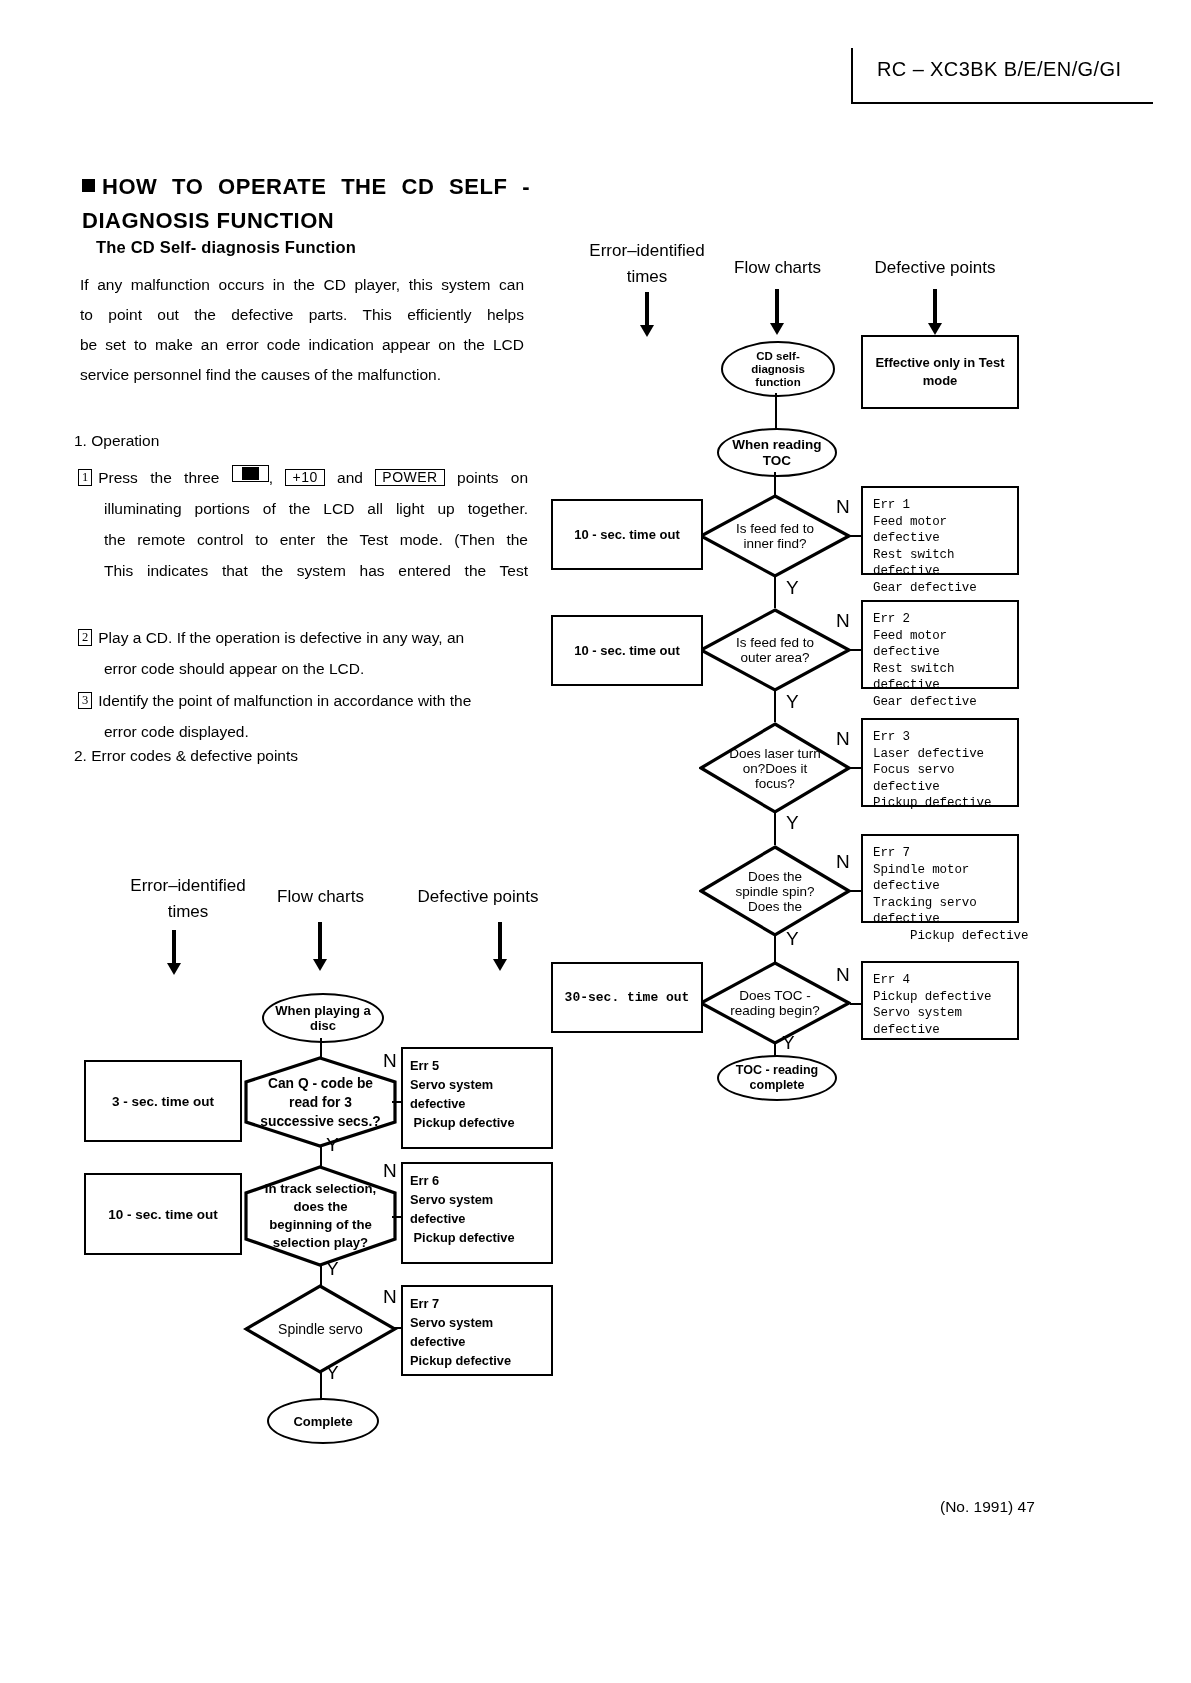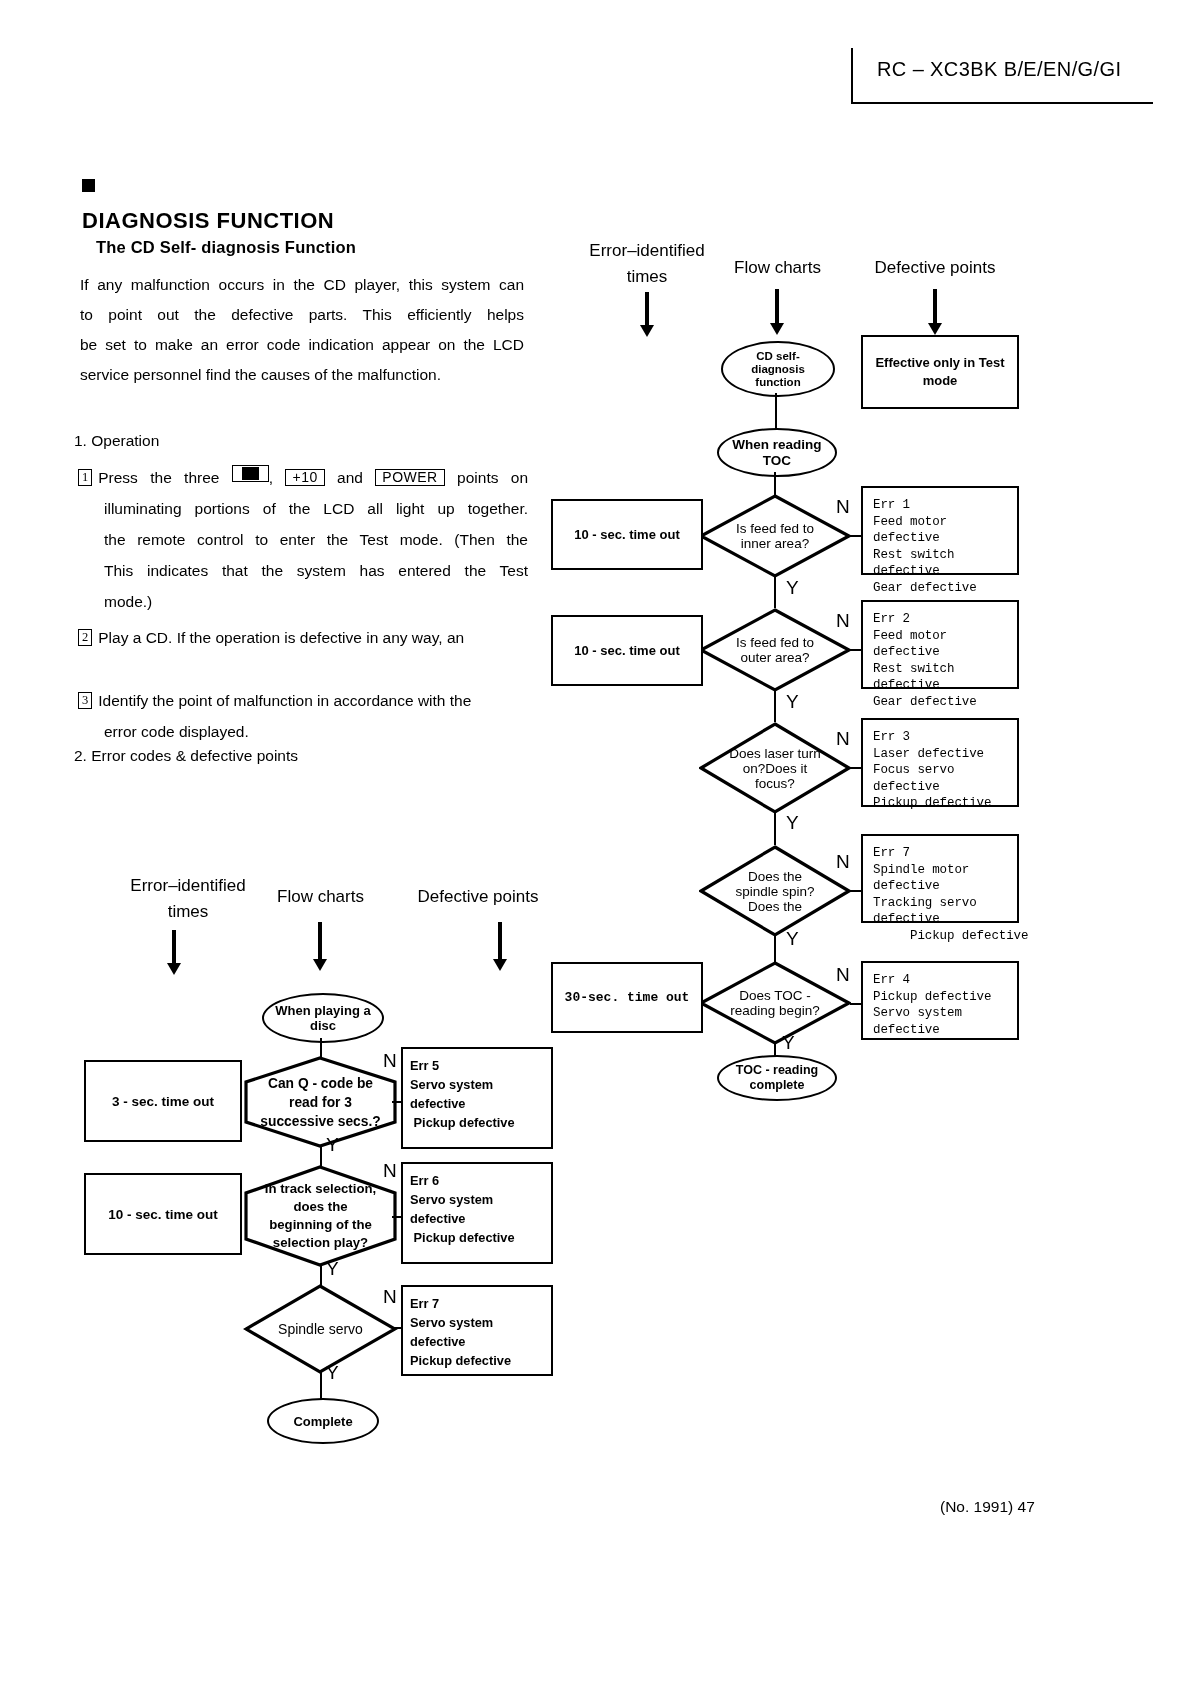--- a/index.html
+++ b/index.html
@@ -81,21 +81,21 @@
   #footer{left:940px;top:1498px;font-size:15.5px;}
 </style>
 </head>
 <body>
 
 <div class="abs" id="page-header">
   <span id="header-model">RC – XC3BK B/E/EN/G/GI</span>
 </div>
 
 <div class="abs" id="main-title">
-  <span class="t-l1"><span class="sq"></span></span>
+  <span class="t-l1"><span class="sq"></span><span>HOW TO OPERATE THE CD SELF -</span></span>
   <span class="t-l2">DIAGNOSIS FUNCTION</span>
 </div>
 <div class="abs" id="sub-title">The CD Self- diagnosis Function</div>
 
 <div class="abs" id="intro">
   <p>If any malfunction occurs in the CD player, this system can</p>
   <p>to point out the defective parts. This efficiently helps</p>
   <p>be set to make an error code indication appear on the LCD</p>
   <p class="last">service personnel find the causes of the malfunction.</p>
 </div>
@@ -105,25 +105,25 @@
 <div class="step" id="step1">
   <span class="jl"><span class="num">1</span><span>Press the three</span>
     <span class="key solid"><i></i></span><span>,</span>
     <span class="key">+10</span>
     <span>and</span>
     <span class="key">POWER</span>
     <span>points on</span></span>
   <span class="jl hang">illuminating portions of the LCD all light up together.</span>
   <span class="jl hang">the remote control to enter the Test mode. (Then the</span>
   <span class="jl hang">This indicates that the system has entered the Test</span>
-  <span class="hang" style="display:block">mode.)</span>
 </div>
 
 <div class="step" id="step2">
   <span style="display:block"><span class="num">2</span><span>Play a CD. If the operation is defective in any way, an</span></span>
+  <span class="hang" style="display:block">error code should appear on the LCD.</span>
 </div>
 
 <div class="step" id="step3">
   <span style="display:block"><span class="num">3</span><span>Identify the point of malfunction in accordance with the</span></span>
   <span class="hang" style="display:block">error code displayed.</span>
 </div>
 
 <div class="abs" id="err-heading">2. Error codes &amp; defective points</div>
 
 <div class="col-cap" style="left:552px;top:238px;width:190px;">
@@ -165,21 +165,21 @@
 </div>
 <div class="vline" style="left:774px;top:472px;height:26px;"></div>
 
 <div class="diamond" style="left:699px;top:494px;width:152px;height:84px;">
   <svg width="152" height="84" viewBox="0 0 152 84">
       <polygon points="76,2 150,42 76,82 2,42" fill="#fff" stroke="#000" stroke-width="3.2"></polygon>
     </svg>
   <div class="dtext" style="font-size:13.5px;">
     <div>
       <span>Is feed fed to</span><br>
-      <span>inner area?</span>
+      <span>inner find?</span>
     </div>
   </div>
 </div>
 <div class="tmo" style="left:551px;top:499px;width:148px;height:67px;font-size:13px;">10 - sec. time out</div>
 <div class="hline" style="left:850px;top:535px;width:12px;"></div>
 <div class="yn" style="left:836px;top:496px;">N</div>
 <div class="yn" style="left:786px;top:577px;">Y</div>
 <div class="vline" style="left:774px;top:577px;height:31px;"></div>
 
 <div class="boxr" style="left:861px;top:486px;width:154px;height:85px;">

